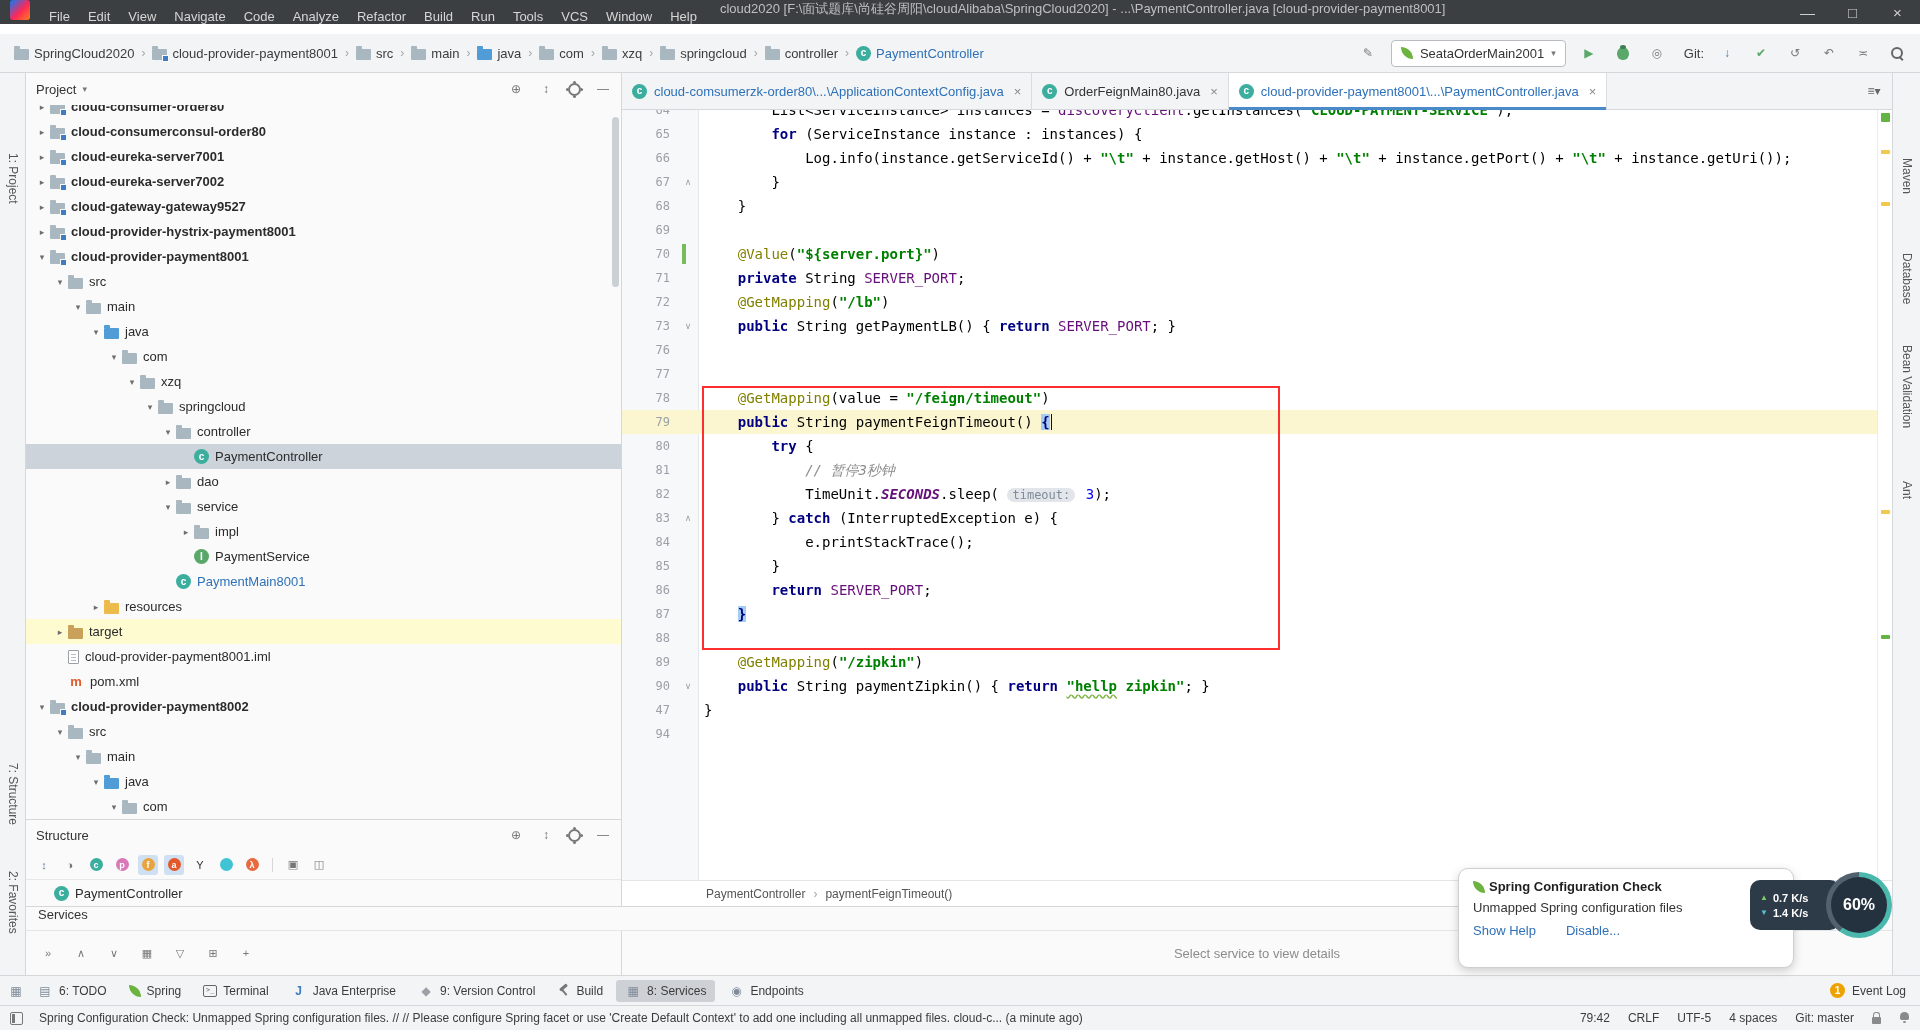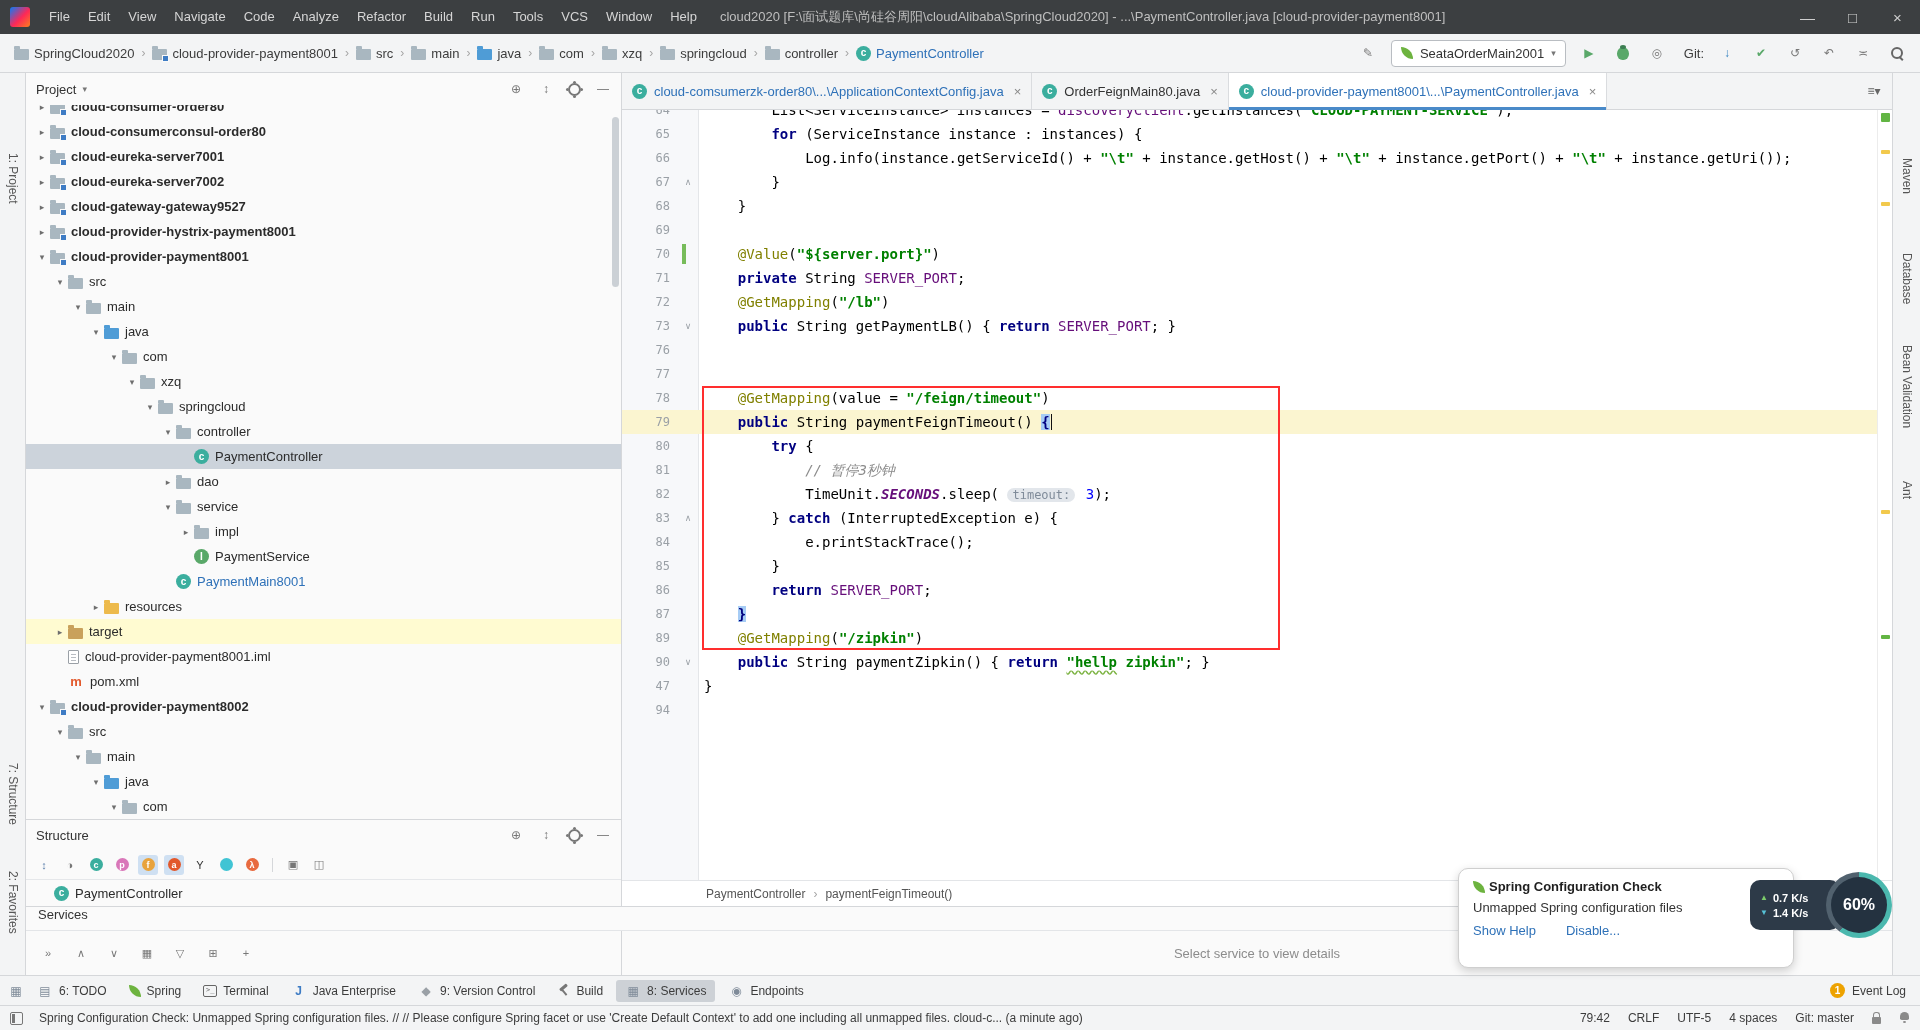--- a/index.html
+++ b/index.html
@@ -1,21 +1,21 @@
 <!DOCTYPE html>
 <html><head>
 <meta charset="utf-8">
 <style>
   *{box-sizing:border-box;margin:0;padding:0}
   html,body{width:1920px;height:1030px;overflow:hidden}
   body{font-family:"Liberation Sans","DejaVu Sans",sans-serif;background:#fff;position:relative}
   #app{position:absolute;inset:0;width:1920px;height:1030px}
 
   
-  .titlebar{position:absolute;left:0;top:0;right:0;height:34px;background:#3C3F41;display:flex;align-items:center;padding-left:10px;color:#D6D6D6}
+  .titlebar{position:absolute;left:0;top:0;right:0;height:24px;background:#3C3F41;display:flex;align-items:flex-start;padding-left:10px;color:#D6D6D6}
   .logo{width:20px;height:20px;border-radius:3px;background:linear-gradient(135deg,#087CFA 0%,#FE2857 55%,#FC801D 100%);margin-right:10px;flex:none}
   #menus{display:flex;align-items:center}
   .menu-item{padding:0 9px;font-size:13px;line-height:34px;white-space:nowrap}
   .wintitle{flex:1;margin-left:14px;color:#BFBFBF;font-size:13px;white-space:nowrap;overflow:hidden;text-overflow:ellipsis}
   .winbtns{display:flex;height:100%;flex:none}
   .winbtn{width:45px;display:flex;align-items:center;justify-content:center;color:#CFCFCF;font-size:15px}
 
   
   .navbar{position:absolute;top:34px;left:0;right:0;height:39px;background:#F3F4F5;border-bottom:1px solid #D5D7DA;display:flex;align-items:center;padding:0 12px;gap:8px}
   #crumbs{display:flex;align-items:center;font-size:13px;color:#3C3C3C;white-space:nowrap;overflow:hidden}
@@ -648,20 +648,25 @@
             <span class="ln">86</span>
             <span class="fold"></span>
             <span class="lc"><span class="p">        </span><span class="k">return</span><span class="p"> </span><span class="f">SERVER_PORT</span><span class="p">;</span></span>
           </div>
           <div class="cl">
             <span class="ln">87</span>
             <span class="fold"></span>
             <span class="lc"><span class="p">    </span><span class="bm">}</span></span>
           </div>
           <div class="cl">
+            <span class="ln">88</span>
+            <span class="fold"></span>
+            <span class="lc"></span>
+          </div>
+          <div class="cl">
             <span class="ln">89</span>
             <span class="fold"></span>
             <span class="lc"><span class="p">    </span><span class="a">@GetMapping</span><span class="p">(</span><span class="s">"/zipkin"</span><span class="p">)</span></span>
           </div>
           <div class="cl">
             <span class="ln">90</span>
             <span class="fold">∨</span>
             <span class="lc"><span class="p">    </span><span class="k">public</span><span class="p"> String paymentZipkin() { </span><span class="k">return</span><span class="p"> </span><span class="styp">"hellp</span><span class="s"> zipkin"</span><span class="p">; }</span></span>
           </div>
           <div class="cl">

